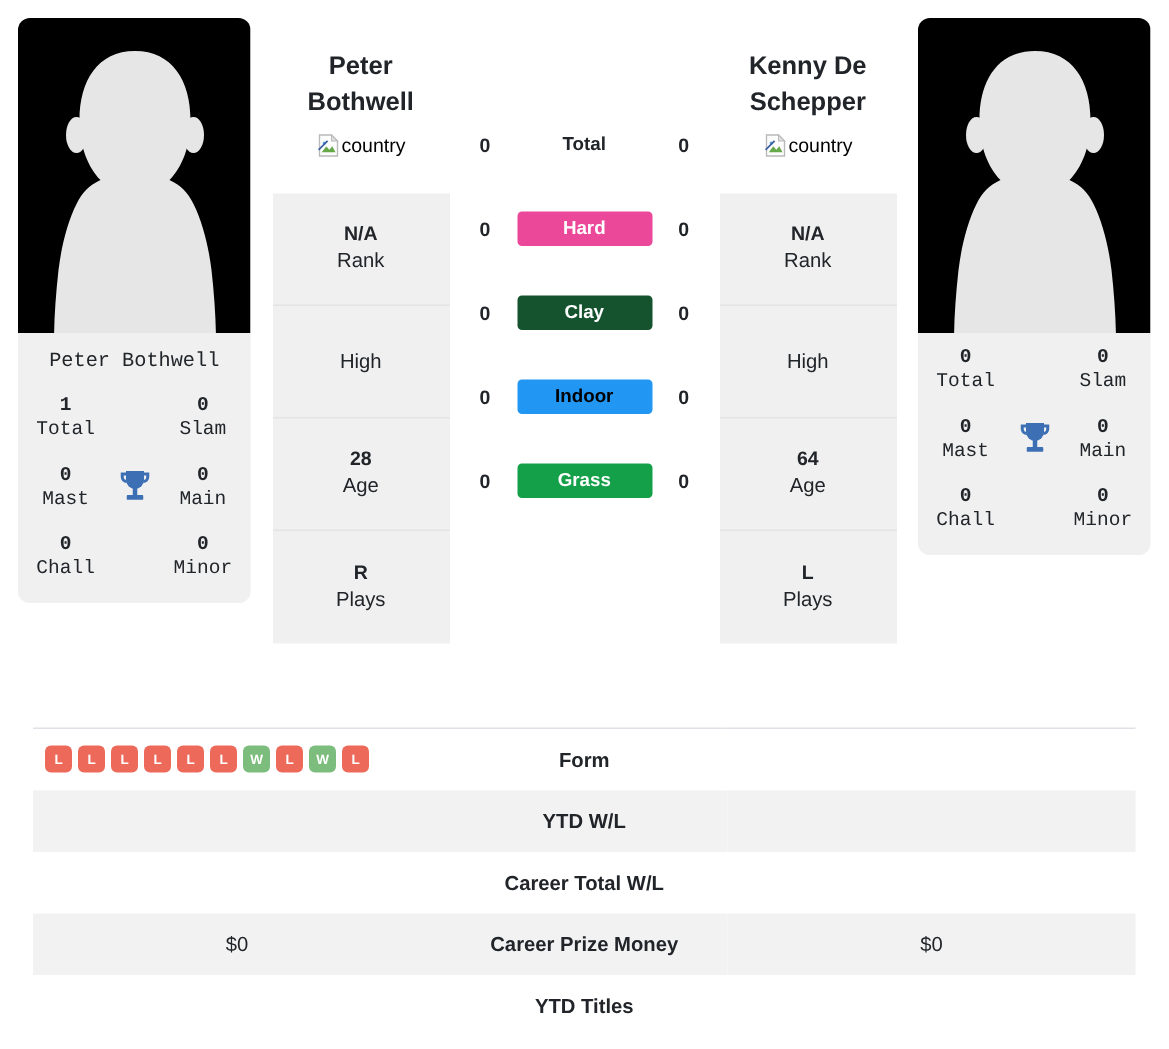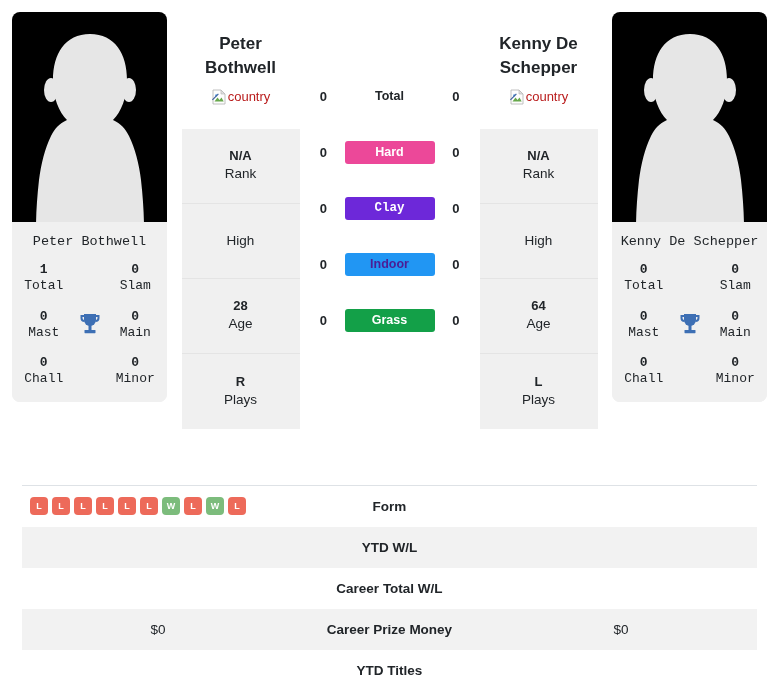--- a/index.html
+++ b/index.html
@@ -71,21 +71,21 @@
     align-items: center;
   }
   .info-head { text-align: center; padding-top: 20px; }
   .info-head .pname {
     font-size: 17px; font-weight: bold; line-height: 1.4;
     color: #212529;
   }
   .info-head .country {
     margin-top: 9px;
     font-size: 13px;
-    color: #b91c1c;
+    color: #000000;
     display: flex; align-items: center; justify-content: center; gap: 1px;
     white-space: nowrap;
   }
   .broken-img { width: 16px; height: 16px; display:inline-block; }
   .info-card {
     margin-top: 24px;
     width: 118px;
     background: #f0f0f0;
     border-radius: 0;
     overflow: hidden;
@@ -259,26 +259,26 @@
         <div class="badge plain">Total</div>
         <div class="num">0</div>
       </div>
       <div class="surface-row">
         <div class="num">0</div>
         <div class="badge" id="badge-hard" style="background: #ec4899; color: rgb(255, 255, 255);">Hard</div>
         <div class="num">0</div>
       </div>
       <div class="surface-row">
         <div class="num">0</div>
-        <div class="badge" id="badge-clay" style="background: #6d28d9; color: rgb(255, 255, 255); font-family: Liberation Mono, monospace;">Clay</div>
+        <div class="badge" id="badge-clay" style="background: #14532d; color: rgb(255, 255, 255);">Clay</div>
         <div class="num">0</div>
       </div>
       <div class="surface-row">
         <div class="num">0</div>
-        <div class="badge" id="badge-indoor" style="background: rgb(33, 150, 243); color: #4c1d95;">Indoor</div>
+        <div class="badge" id="badge-indoor" style="background: rgb(33, 150, 243); color: #000000;">Indoor</div>
         <div class="num">0</div>
       </div>
       <div class="surface-row">
         <div class="num">0</div>
         <div class="badge" id="badge-grass" style="background: rgb(19, 160, 72); color: rgb(255, 255, 255);">Grass</div>
         <div class="num">0</div>
       </div>
     </div>
 
     <div class="info-col">
@@ -323,21 +323,20 @@
         <svg class="silhouette" viewBox="0 0 150 200">
           <path d="M75 6 C50 6 38 26 38 52 C38 70 44 84 52 92 C44 96 40 100 36 108
                    C30 120 26 136 24 152 C22 170 21 186 21 200 L129 200
                    C129 186 128 170 126 152 C124 136 120 120 114 108
                    C110 100 106 96 98 92 C106 84 112 70 112 52 C112 26 100 6 75 6 Z" fill="#e6e6e6"></path>
           <ellipse cx="36" cy="62" rx="7" ry="12" fill="#e6e6e6"></ellipse>
           <ellipse cx="114" cy="62" rx="7" ry="12" fill="#e6e6e6"></ellipse>
         </svg>
       </div>
       <div class="stats-block">
-        <div class="stats-name">Kenny De Schepper</div>
         <div class="stats-grid">
           <div class="stat">
             <span class="v">0</span>
             <span class="k">Total</span>
           </div>
           <div></div>
           <div class="stat">
             <span class="v">0</span>
             <span class="k">Slam</span>
           </div>

